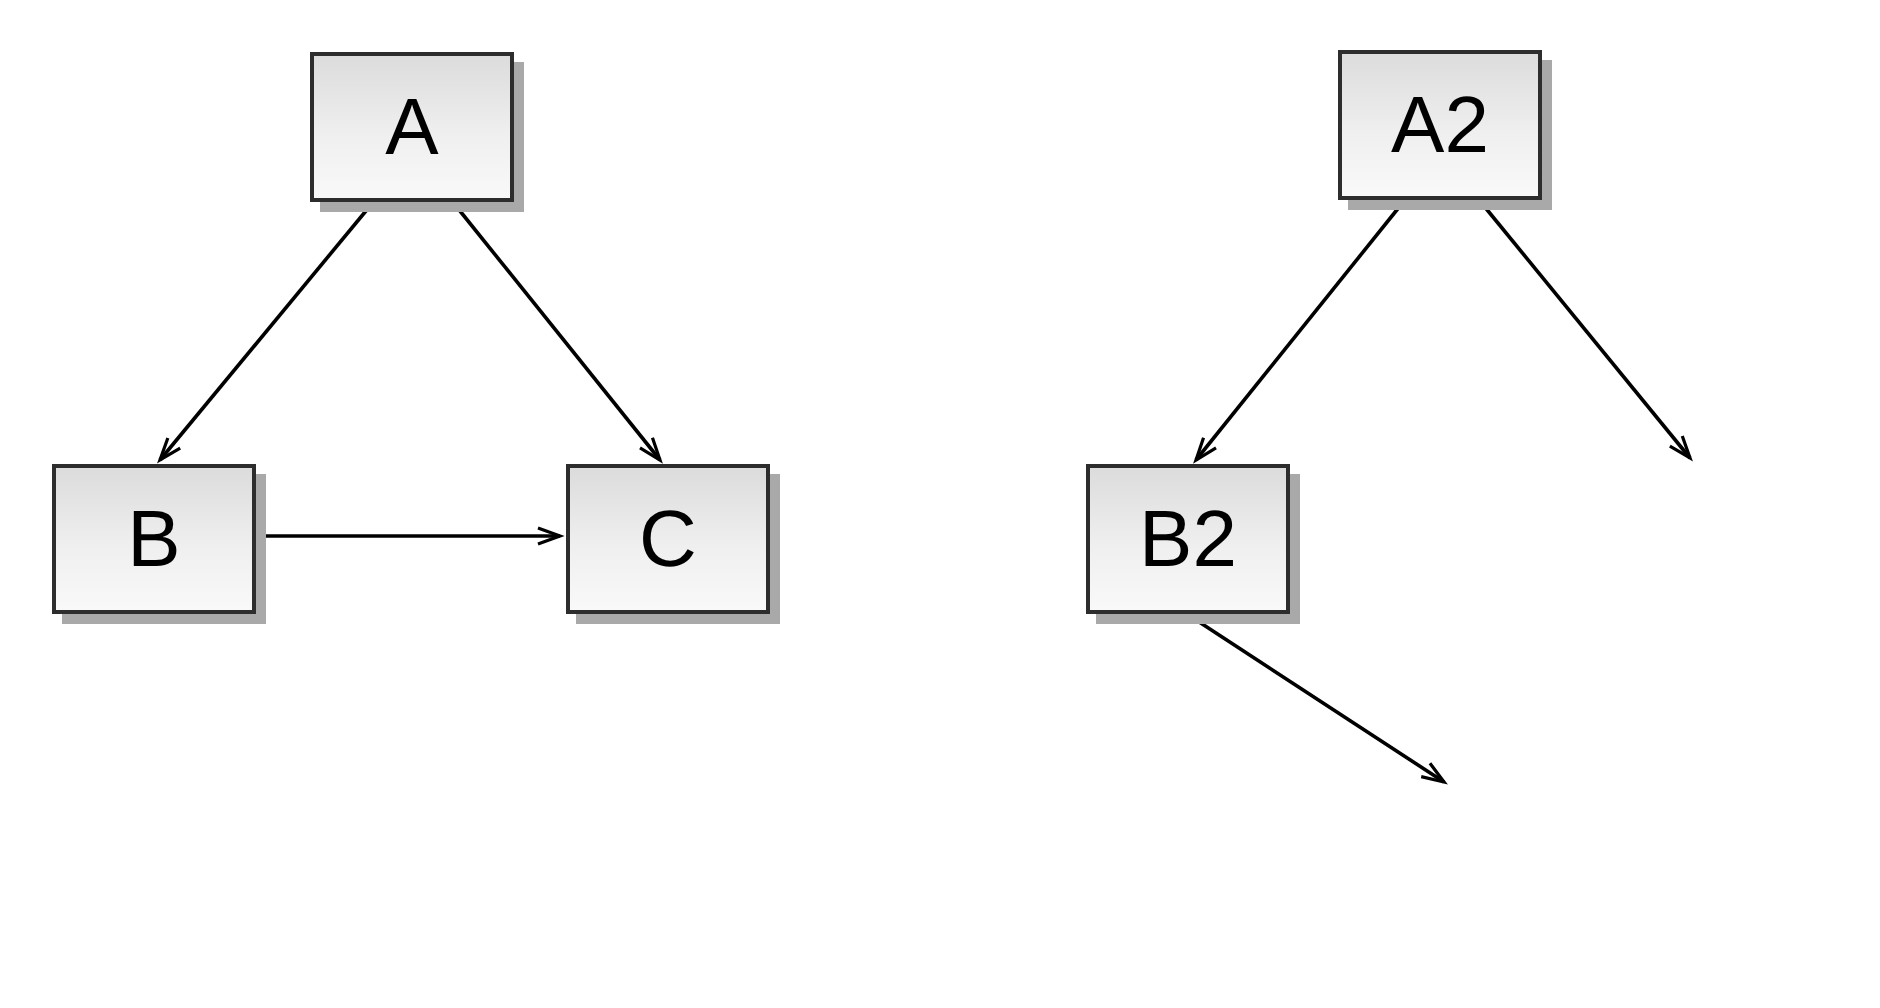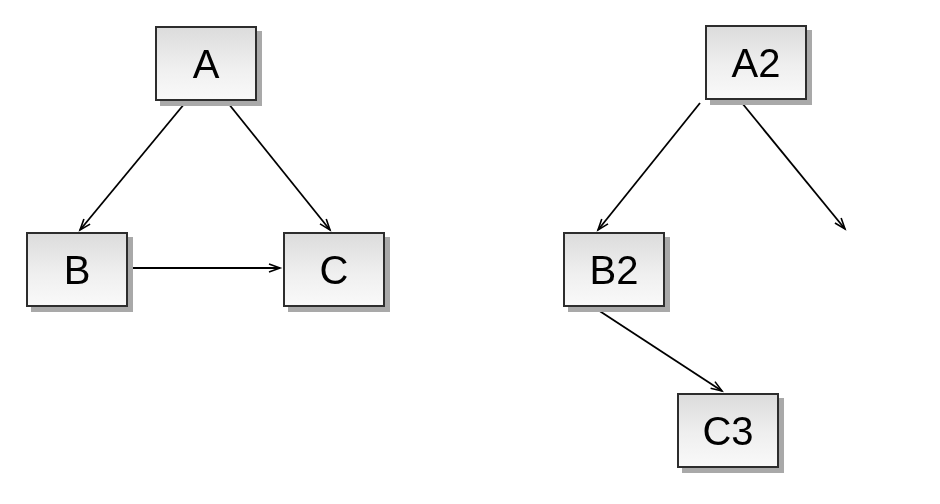--- a/index.html
+++ b/index.html
@@ -37,22 +37,22 @@
   .node-label {
     font-size: 40px;
     line-height: 1;
     color: #000000;
     user-select: none;
   }
   
   .node-a  { left: 155px; top: 26px;  }
   .node-b  { left: 26px;  top: 232px; }
   .node-c  { left: 283px; top: 232px; }
-  .node-a2 { left: 669px; top: 25px; margin-left: 36px;  }
-  .node-b2 { left: 563px; top: 232px; text-align: center; }
+  .node-a2 { left: 669px; top: 25px;  }
+  .node-b2 { left: 543px; top: 232px; text-align: center; }
   .node-c2 { left: 798px; top: 231px; }
   .node-c3 { left: 677px; top: 393px; }
   .edge {
     stroke: #000000;
     stroke-width: 1.8;
     fill: none;
   }
 </style>
 </head>
 <body>
@@ -84,17 +84,14 @@
   <div class="node node-c">
     <span class="node-label">C</span>
   </div>
 
   <div class="node node-a2">
     <span class="node-label">A2</span>
   </div>
   <div class="node node-b2">
     <span class="node-label">B2</span>
   </div>
-  <div class="node node-c3">
-    <span class="node-label">C3</span>
-  </div>
 
 </div>
 
 </body></html>

